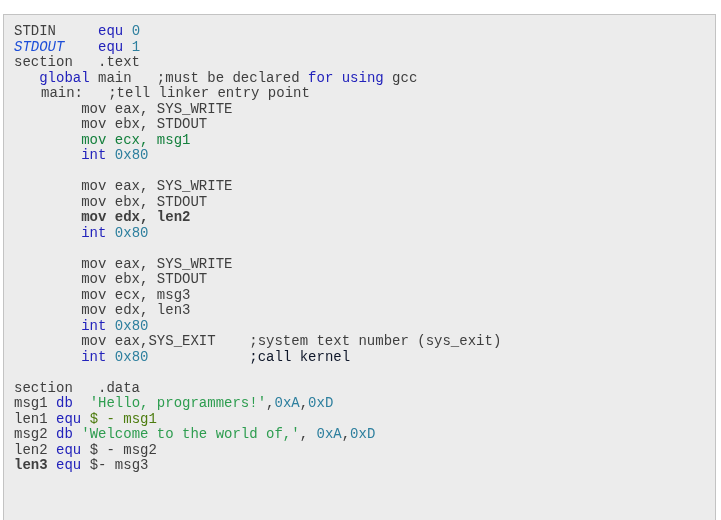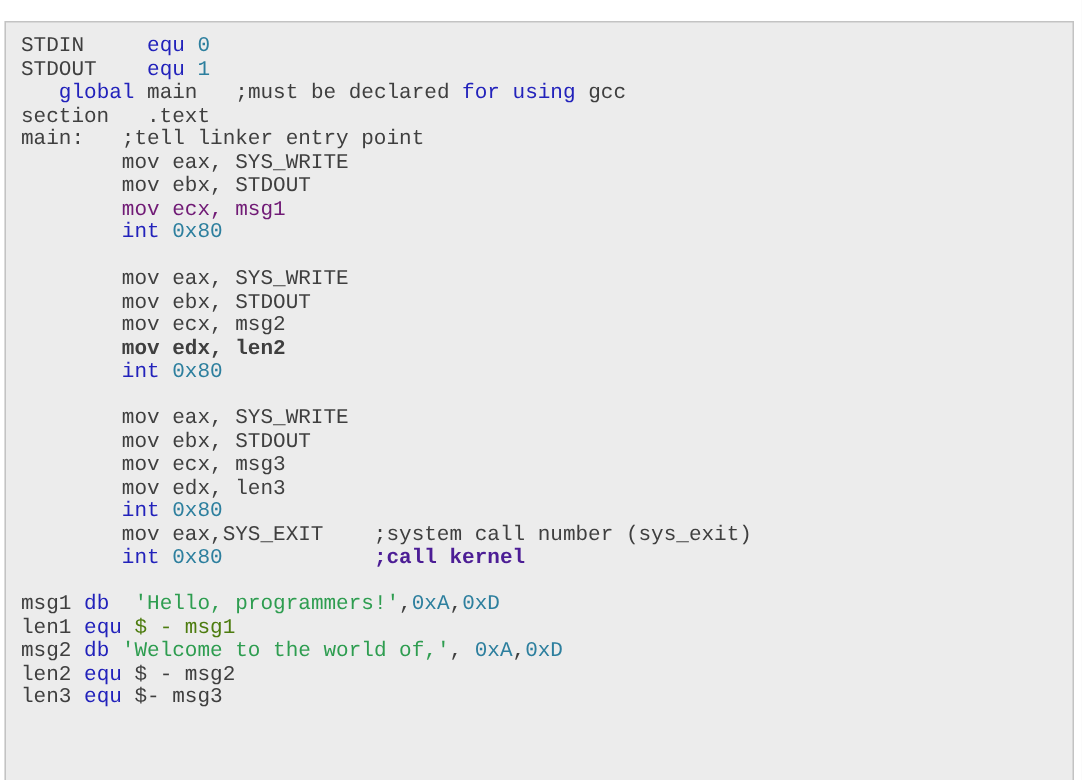--- a/index.html
+++ b/index.html
@@ -24,41 +24,41 @@
   .line {
     white-space: pre;
     min-height: 15.5px;
   }
 </style>
 </head>
 <body>
 
 <div class="code-box" style="background: rgb(236, 236, 236); border-color: rgb(195, 195, 195); color: rgb(63, 63, 63);">
     <div class="line"><span style="color: rgb(63, 63, 63);">STDIN     </span><span style="color: rgb(34, 34, 187);">equ</span><span style="color: rgb(63, 63, 63);"> </span><span style="color: rgb(45, 127, 158);">0</span></div>
-    <div class="line"><span style="color: #404040;">STDOUT    </span><span style="color: rgb(34, 34, 187);">equ</span><span style="color: rgb(63, 63, 63);"> </span><span style="color: rgb(45, 127, 158);">1</span></div>
+    <div class="line"><span style="color: #1d4ed8; font-style: italic;">STDOUT    </span><span style="color: rgb(34, 34, 187);">equ</span><span style="color: rgb(63, 63, 63);"> </span><span style="color: rgb(45, 127, 158);">1</span></div>
+    <div class="line"><span style="color: rgb(63, 63, 63);">section   .text</span></div>
     <div class="line"><span style="color: rgb(63, 63, 63);">   </span><span style="color: rgb(34, 34, 187);">global</span><span style="color: rgb(63, 63, 63);"> main   ;must be declared </span><span style="color: rgb(34, 34, 187);">for</span><span style="color: rgb(63, 63, 63);"> </span><span style="color: rgb(34, 34, 187);">using</span><span style="color: rgb(63, 63, 63);"> gcc</span></div>
-    <div class="line"><span style="color: rgb(63, 63, 63);">section   .text</span></div>
-    <div class="line"><span style="color: rgb(63, 63, 63);">main:   ;tell linker entry point</span></div>
+    <div class="line"><span style="color: rgb(63, 63, 63); margin-left: 27px;">main:   ;tell linker entry point</span></div>
     <div class="line"><span style="color: rgb(63, 63, 63);">        mov eax, SYS_WRITE</span></div>
     <div class="line"><span style="color: rgb(63, 63, 63);">        mov ebx, STDOUT</span></div>
-    <div class="line"><span style="color: #701a75;">        mov ecx, msg1</span></div>
+    <div class="line"><span style="color: #15803d;">        mov ecx, msg1</span></div>
     <div class="line"><span style="color: rgb(63, 63, 63);">        </span><span style="color: rgb(34, 34, 187);">int</span><span style="color: rgb(63, 63, 63);"> </span><span style="color: rgb(45, 127, 158);">0x80</span></div>
     <div class="line">&nbsp;</div>
     <div class="line"><span style="color: rgb(63, 63, 63);">        mov eax, SYS_WRITE</span></div>
     <div class="line"><span style="color: rgb(63, 63, 63);">        mov ebx, STDOUT</span></div>
-    <div class="line"><span style="color: rgb(63, 63, 63);">        mov ecx, msg2</span></div>
     <div class="line"><span style="color: rgb(63, 63, 63); font-weight: bold;">        mov edx, len2</span></div>
     <div class="line"><span style="color: rgb(63, 63, 63);">        </span><span style="color: rgb(34, 34, 187);">int</span><span style="color: rgb(63, 63, 63);"> </span><span style="color: rgb(45, 127, 158);">0x80</span></div>
     <div class="line">&nbsp;</div>
     <div class="line"><span style="color: rgb(63, 63, 63);">        mov eax, SYS_WRITE</span></div>
     <div class="line"><span style="color: rgb(63, 63, 63);">        mov ebx, STDOUT</span></div>
     <div class="line"><span style="color: rgb(63, 63, 63);">        mov ecx, msg3</span></div>
     <div class="line"><span style="color: rgb(63, 63, 63);">        mov edx, len3</span></div>
     <div class="line"><span style="color: rgb(63, 63, 63);">        </span><span style="color: rgb(34, 34, 187);">int</span><span style="color: rgb(63, 63, 63);"> </span><span style="color: rgb(45, 127, 158);">0x80</span></div>
-    <div class="line"><span style="color: rgb(63, 63, 63);">        mov eax,SYS_EXIT    ;system call number (sys_exit)</span></div>
-    <div class="line"><span style="color: rgb(63, 63, 63);">        </span><span style="color: rgb(34, 34, 187);">int</span><span style="color: rgb(63, 63, 63);"> </span><span style="color: rgb(45, 127, 158);">0x80</span><span style="color: #4c1d95; font-weight: bold;">            ;call kernel</span></div>
+    <div class="line"><span style="color: rgb(63, 63, 63);">        mov eax,SYS_EXIT    ;system text number (sys_exit)</span></div>
+    <div class="line"><span style="color: rgb(63, 63, 63);">        </span><span style="color: rgb(34, 34, 187);">int</span><span style="color: rgb(63, 63, 63);"> </span><span style="color: rgb(45, 127, 158);">0x80</span><span style="color: #0f172a;">            ;call kernel</span></div>
     <div class="line">&nbsp;</div>
+    <div class="line"><span style="color: rgb(63, 63, 63);">section   .data</span></div>
     <div class="line"><span style="color: rgb(63, 63, 63);">msg1 </span><span style="color: rgb(34, 34, 187);">db</span><span style="color: rgb(63, 63, 63);">  </span><span style="color: rgb(46, 157, 80);">'Hello, programmers!'</span><span style="color: rgb(63, 63, 63);">,</span><span style="color: rgb(45, 127, 158);">0xA</span><span style="color: rgb(63, 63, 63);">,</span><span style="color: rgb(45, 127, 158);">0xD</span></div>
     <div class="line"><span style="color: rgb(63, 63, 63); text-align: right;">len1 </span><span style="color: rgb(34, 34, 187);">equ</span><span style="color: #4d7c0f;"> $ - msg1</span></div>
     <div class="line"><span style="color: rgb(63, 63, 63);">msg2 </span><span style="color: rgb(34, 34, 187);">db</span><span style="color: rgb(63, 63, 63);"> </span><span style="color: rgb(46, 157, 80);">'Welcome to the world of,'</span><span style="color: rgb(63, 63, 63);">, </span><span style="color: rgb(45, 127, 158);">0xA</span><span style="color: rgb(63, 63, 63);">,</span><span style="color: rgb(45, 127, 158);">0xD</span></div>
     <div class="line"><span style="color: rgb(63, 63, 63);">len2 </span><span style="color: rgb(34, 34, 187);">equ</span><span style="color: rgb(63, 63, 63); font-family: Liberation Mono, monospace;"> $ - msg2</span></div>
-    <div class="line"><span style="color: rgb(63, 63, 63);">len3 </span><span style="color: rgb(34, 34, 187);">equ</span><span style="color: rgb(63, 63, 63); margin-top: 46px;"> $- msg3</span></div>
+    <div class="line"><span style="color: rgb(63, 63, 63); font-weight: bold;">len3 </span><span style="color: rgb(34, 34, 187);">equ</span><span style="color: rgb(63, 63, 63); margin-top: 46px;"> $- msg3</span></div>
   </div>
 
 </body></html>

